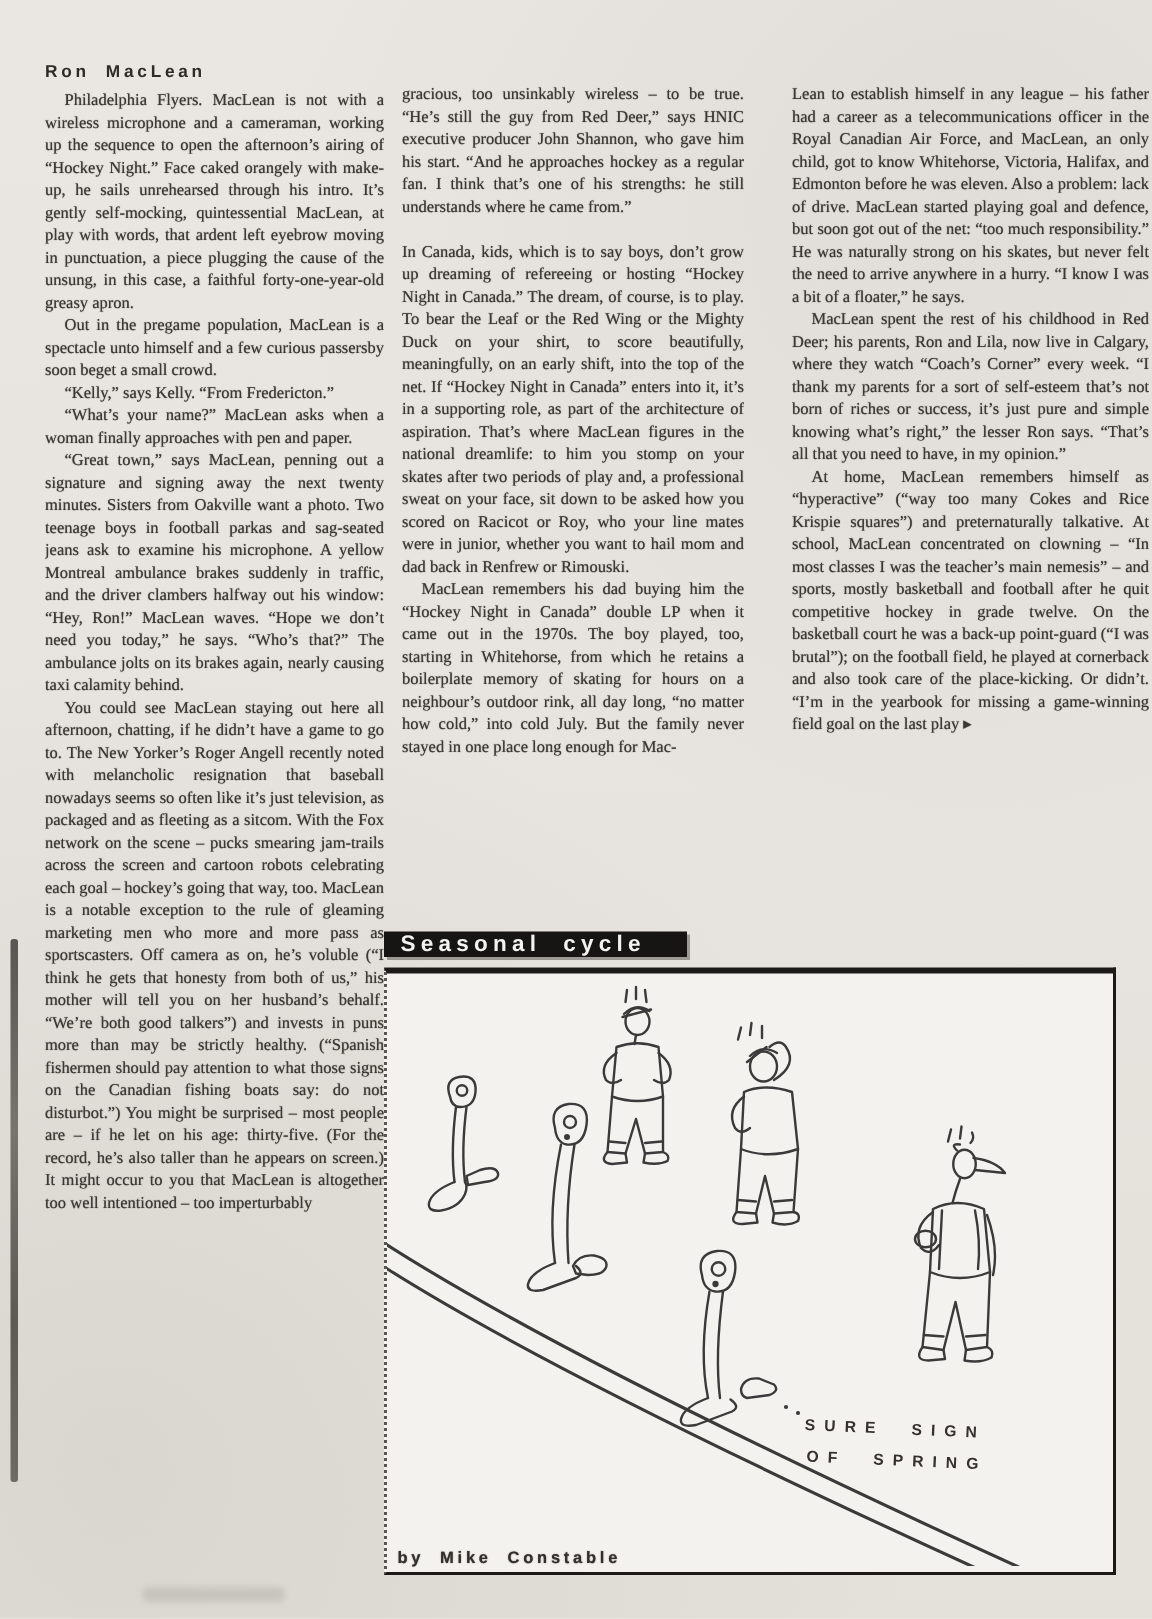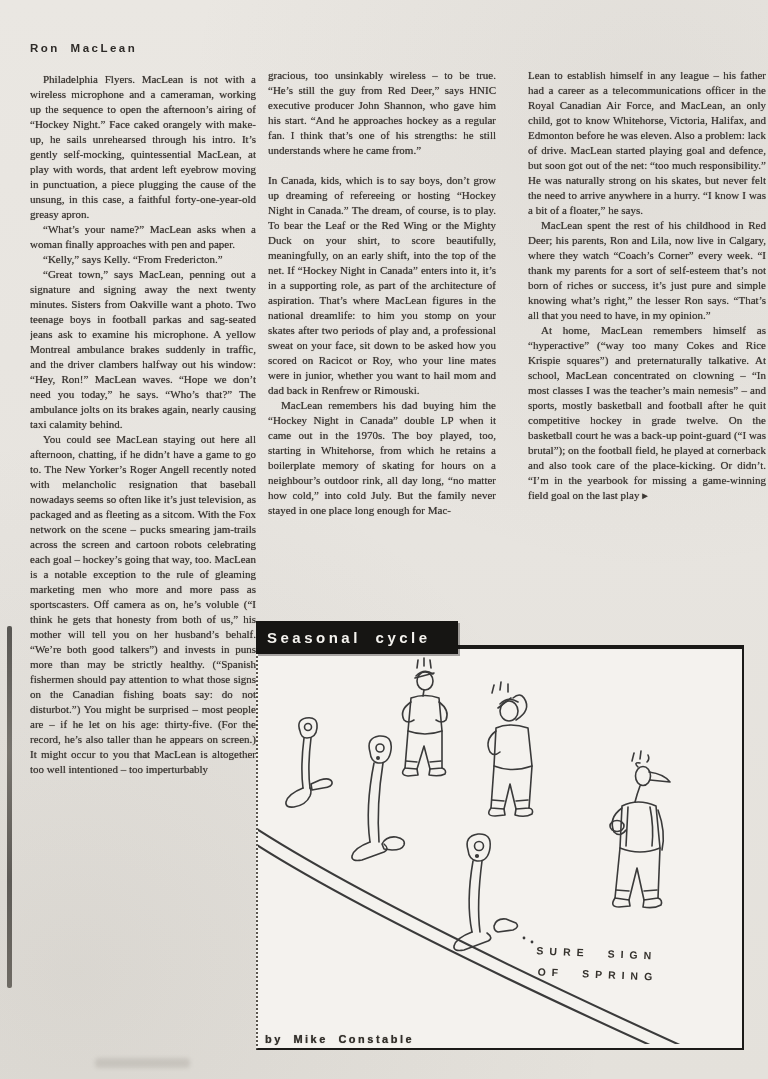--- a/index.html
+++ b/index.html
@@ -20,31 +20,30 @@
     position:absolute;left:30px;top:42px;
     font-family:"Liberation Sans", sans-serif;
     font-weight:bold;font-size:11.5px;letter-spacing:2.5px;word-spacing:5px;
     color:#2e2b28;
   }
   .col{
     position:absolute;top:56px;
     font-size:11px;line-height:15px;color:#3c3834;
     text-align:justify;overflow:hidden;
     text-shadow:0 0 .7px rgba(66,60,54,.85);
-    margin-top:12px;
   }
   #col1{left:30px;width:226px;height:940px;top:60px;}
   #col2{left:268px;width:228px;height:561px;}
   #col3{left:528px;width:238px;height:565px;}
   .col p{margin:0;text-indent:13px;}
   .col p.noindent{text-indent:0;}
   .col p.section{margin-top:15px;text-indent:0;}
   
   .cartoon-bar{
-    position:absolute;left:256px;top:621px;width:202px;height:33px;
+    position:absolute;left:256px;top:621px;width:202px;height:17px;
     background:#161513;display:flex;align-items:center;
     box-shadow:2px 2px 0 rgba(20,18,16,.35);
   }
   .cartoon-bar span{
     font-family:"Liberation Sans", sans-serif;font-weight:bold;
     font-size:15px;letter-spacing:3.5px;word-spacing:7px;color:#f4f2ee;
     padding-left:11px;white-space:nowrap;
   }
   .cartoon-panel{
     position:absolute;left:256px;top:645px;width:484px;height:399px;
@@ -82,22 +81,23 @@
 </style>
 </head>
 <body>
 
 <div class="sheet">
 
   <div class="byline">Ron MacLean</div>
 
   <div class="col" id="col1">
     <p>Philadelphia Flyers. MacLean is not with a wireless microphone and a cameraman, working up the sequence to open the afternoon’s airing of “Hockey Night.” Face caked orangely with make-up, he sails unrehearsed through his intro. It’s gently self-mocking, quintessential MacLean, at play with words, that ardent left eyebrow moving in punctuation, a piece plugging the cause of the unsung, in this case, a faithful forty-one-year-old greasy apron.</p>
+    <p>Out in the pregame population, MacLean is a spectacle unto himself and a few curious passersby soon beget a small crowd.</p>
+    <p>“Kelly,” says Kelly. “From Fredericton.”</p>
     <p>“What’s your name?” MacLean asks when a woman finally approaches with pen and paper.</p>
-    <p>“Kelly,” says Kelly. “From Fredericton.”</p>
     <p>“Great town,” says MacLean, penning out a signature and signing away the next twenty minutes. Sisters from Oakville want a photo. Two teenage boys in football parkas and sag-seated jeans ask to examine his microphone. A yellow Montreal ambulance brakes suddenly in traffic, and the driver clambers halfway out his window: “Hey, Ron!” MacLean waves. “Hope we don’t need you today,” he says. “Who’s that?” The ambulance jolts on its brakes again, nearly causing taxi calamity behind.</p>
     <p>You could see MacLean staying out here all afternoon, chatting, if he didn’t have a game to go to. The New Yorker’s Roger Angell recently noted with melancholic resignation that baseball nowadays seems so often like it’s just television, as packaged and as fleeting as a sitcom. With the Fox network on the scene – pucks smearing jam-trails across the screen and cartoon robots celebrating each goal – hockey’s going that way, too. MacLean is a notable exception to the rule of gleaming marketing men who more and more pass as sportscasters. Off camera as on, he’s voluble (“I think he gets that honesty from both of us,” his mother will tell you on her husband’s behalf. “We’re both good talkers”) and invests in puns more than may be strictly healthy. (“Spanish fishermen should pay attention to what those signs on the Canadian fishing boats say: do not disturbot.”) You might be surprised – most people are – if he let on his age: thirty-five. (For the record, he’s also taller than he appears on screen.) It might occur to you that MacLean is altogether too well intentioned – too imperturbably</p>
   </div>
 
   <div class="col" id="col2">
     <p class="noindent">gracious, too unsinkably wireless – to be true. “He’s still the guy from Red Deer,” says HNIC executive producer John Shannon, who gave him his start. “And he approaches hockey as a regular fan. I think that’s one of his strengths: he still understands where he came from.”</p>
     <p class="section">In Canada, kids, which is to say boys, don’t grow up dreaming of refereeing or hosting “Hockey Night in Canada.” The dream, of course, is to play. To bear the Leaf or the Red Wing or the Mighty Duck on your shirt, to score beautifully, meaningfully, on an early shift, into the top of the net. If “Hockey Night in Canada” enters into it, it’s in a supporting role, as part of the architecture of aspiration. That’s where MacLean figures in the national dreamlife: to him you stomp on your skates after two periods of play and, a professional sweat on your face, sit down to be asked how you scored on Racicot or Roy, who your line mates were in junior, whether you want to hail mom and dad back in Renfrew or Rimouski.</p>
     <p>MacLean remembers his dad buying him the “Hockey Night in Canada” double LP when it came out in the 1970s. The boy played, too, starting in Whitehorse, from which he retains a boilerplate memory of skating for hours on a neighbour’s outdoor rink, all day long, “no matter how cold,” into cold July. But the family never stayed in one place long enough for Mac-</p>
   </div>
 

